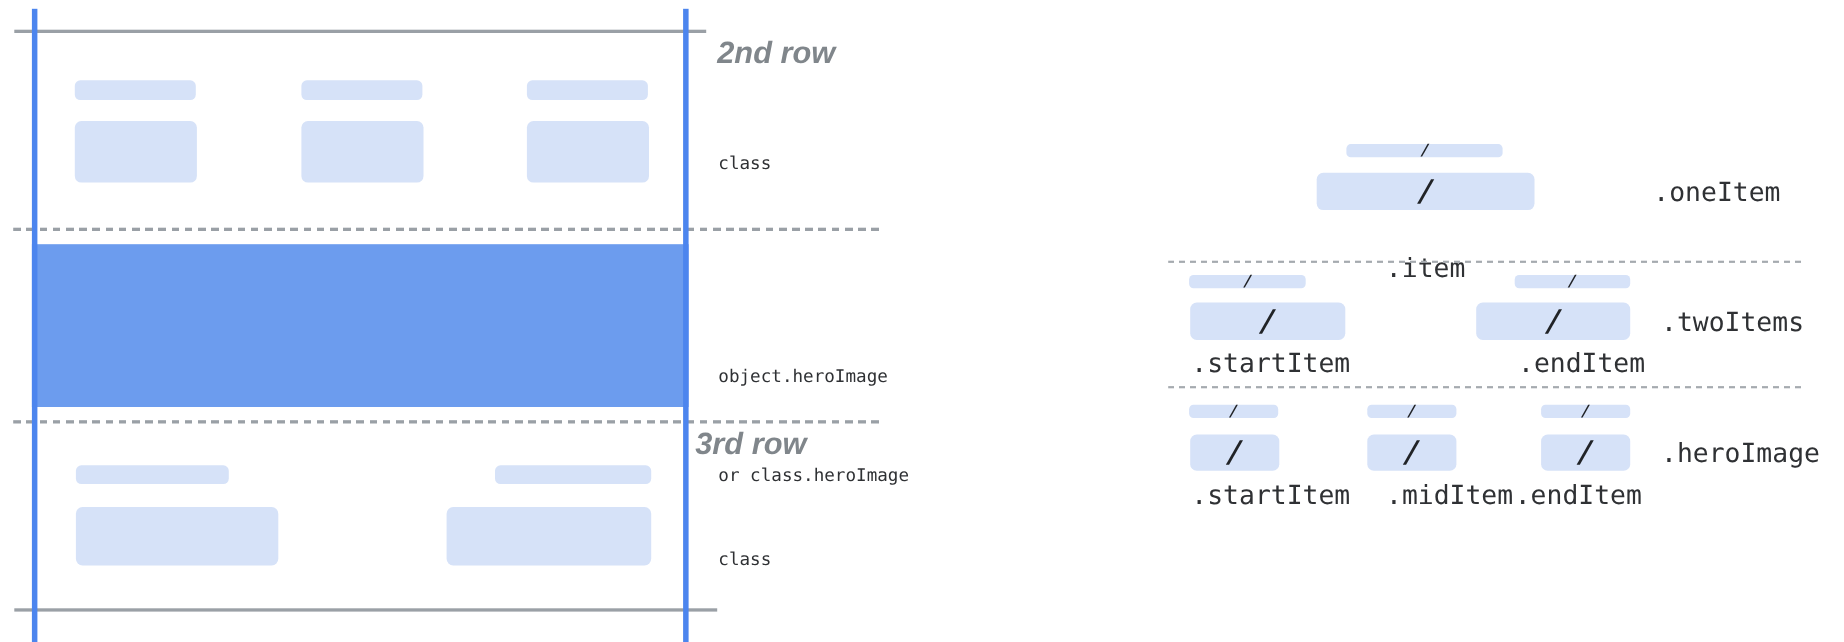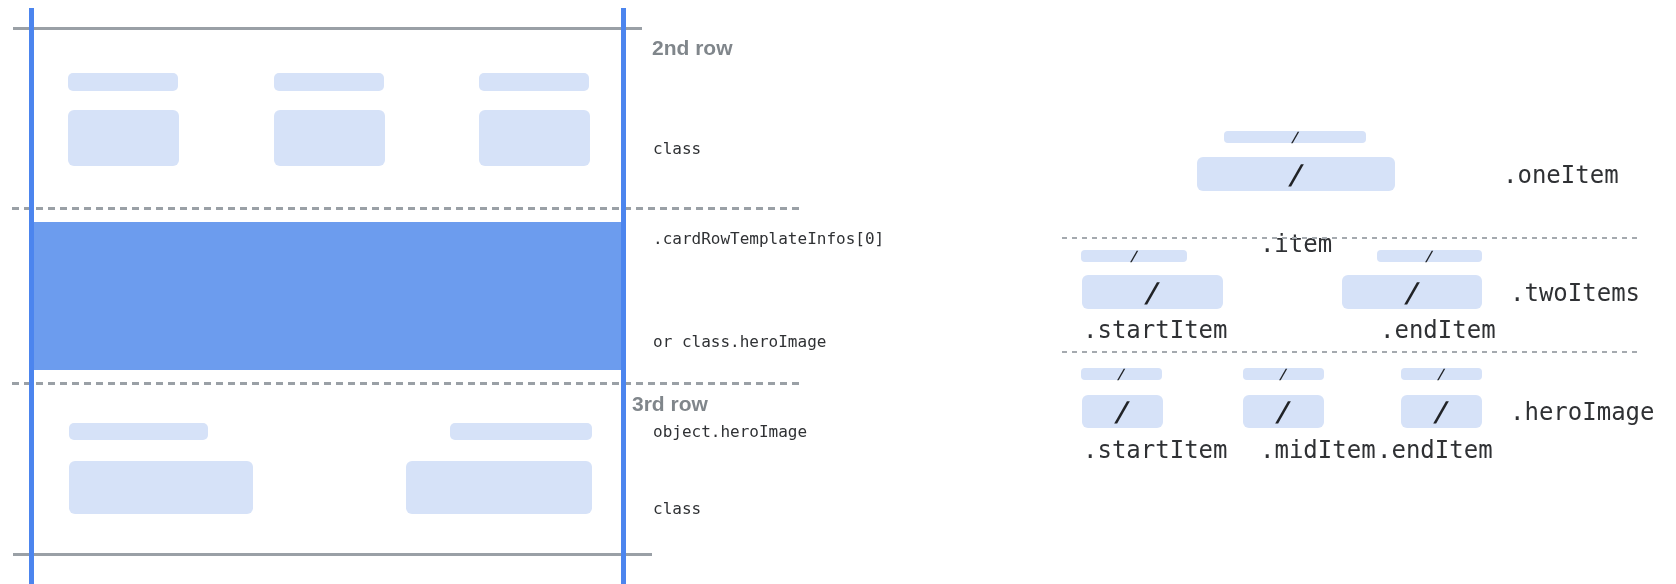--- a/index.html
+++ b/index.html
@@ -29,21 +29,21 @@
     background:repeating-linear-gradient(90deg,#a5aaaf 0 5px,transparent 5px 10px);
   }
   
   .ph{position:absolute;background:var(--placeholder-blue);border-radius:6px;}
   .ph-sm{border-radius:5px;}
   .hero{position:absolute;background:var(--hero-blue);}
   
   .heading{
     position:absolute;color:var(--heading-gray);
     font-family:"Liberation Sans","DejaVu Sans",sans-serif;
-    font-size:21px;font-weight:700;line-height:34px;white-space:nowrap;
+    font-size:28px;font-weight:700;line-height:34px;white-space:nowrap;font-style:italic;
   }
   .code{
     position:absolute;color:var(--code-text);
     font-size:16px;line-height:30px;white-space:pre;
   }
   .mono-label{
     position:absolute;color:var(--code-text);
     font-size:24px;line-height:24px;white-space:nowrap;
   }
   .center{text-align:center;}
@@ -90,26 +90,25 @@
   <div class="hline" style="left:13px;top:27px;width:629px;"></div>
   <div class="hline" style="left:13px;top:553px;width:639px;"></div>
   <div class="dashed" style="left:12px;top:207px;width:788px;"></div>
   <div class="dashed" style="left:12px;top:382px;width:788px;"></div>
   <div class="vguide" style="left:29px;top:8px;height:576px;"></div>
   <div class="vguide" style="left:621px;top:8px;height:576px;"></div>
 
   <div class="heading" style="left:652px;top:31px;">2nd row</div>
   <div class="code" style="left:653px;top:74px;">
     <div>class</div>
-    <div>.cardRowTemplateInfos[0]</div>
   </div>
 
   <div class="code" style="left:653px;top:267px;">
+    <div>object.heroImage</div>
     <div>or class.heroImage</div>
-    <div>object.heroImage</div>
   </div>
 
   <div class="heading" style="left:632px;top:387px;">3rd row</div>
   <div class="code" style="left:653px;top:434px;">
     <div>class</div>
     
     
     
   </div>
 

